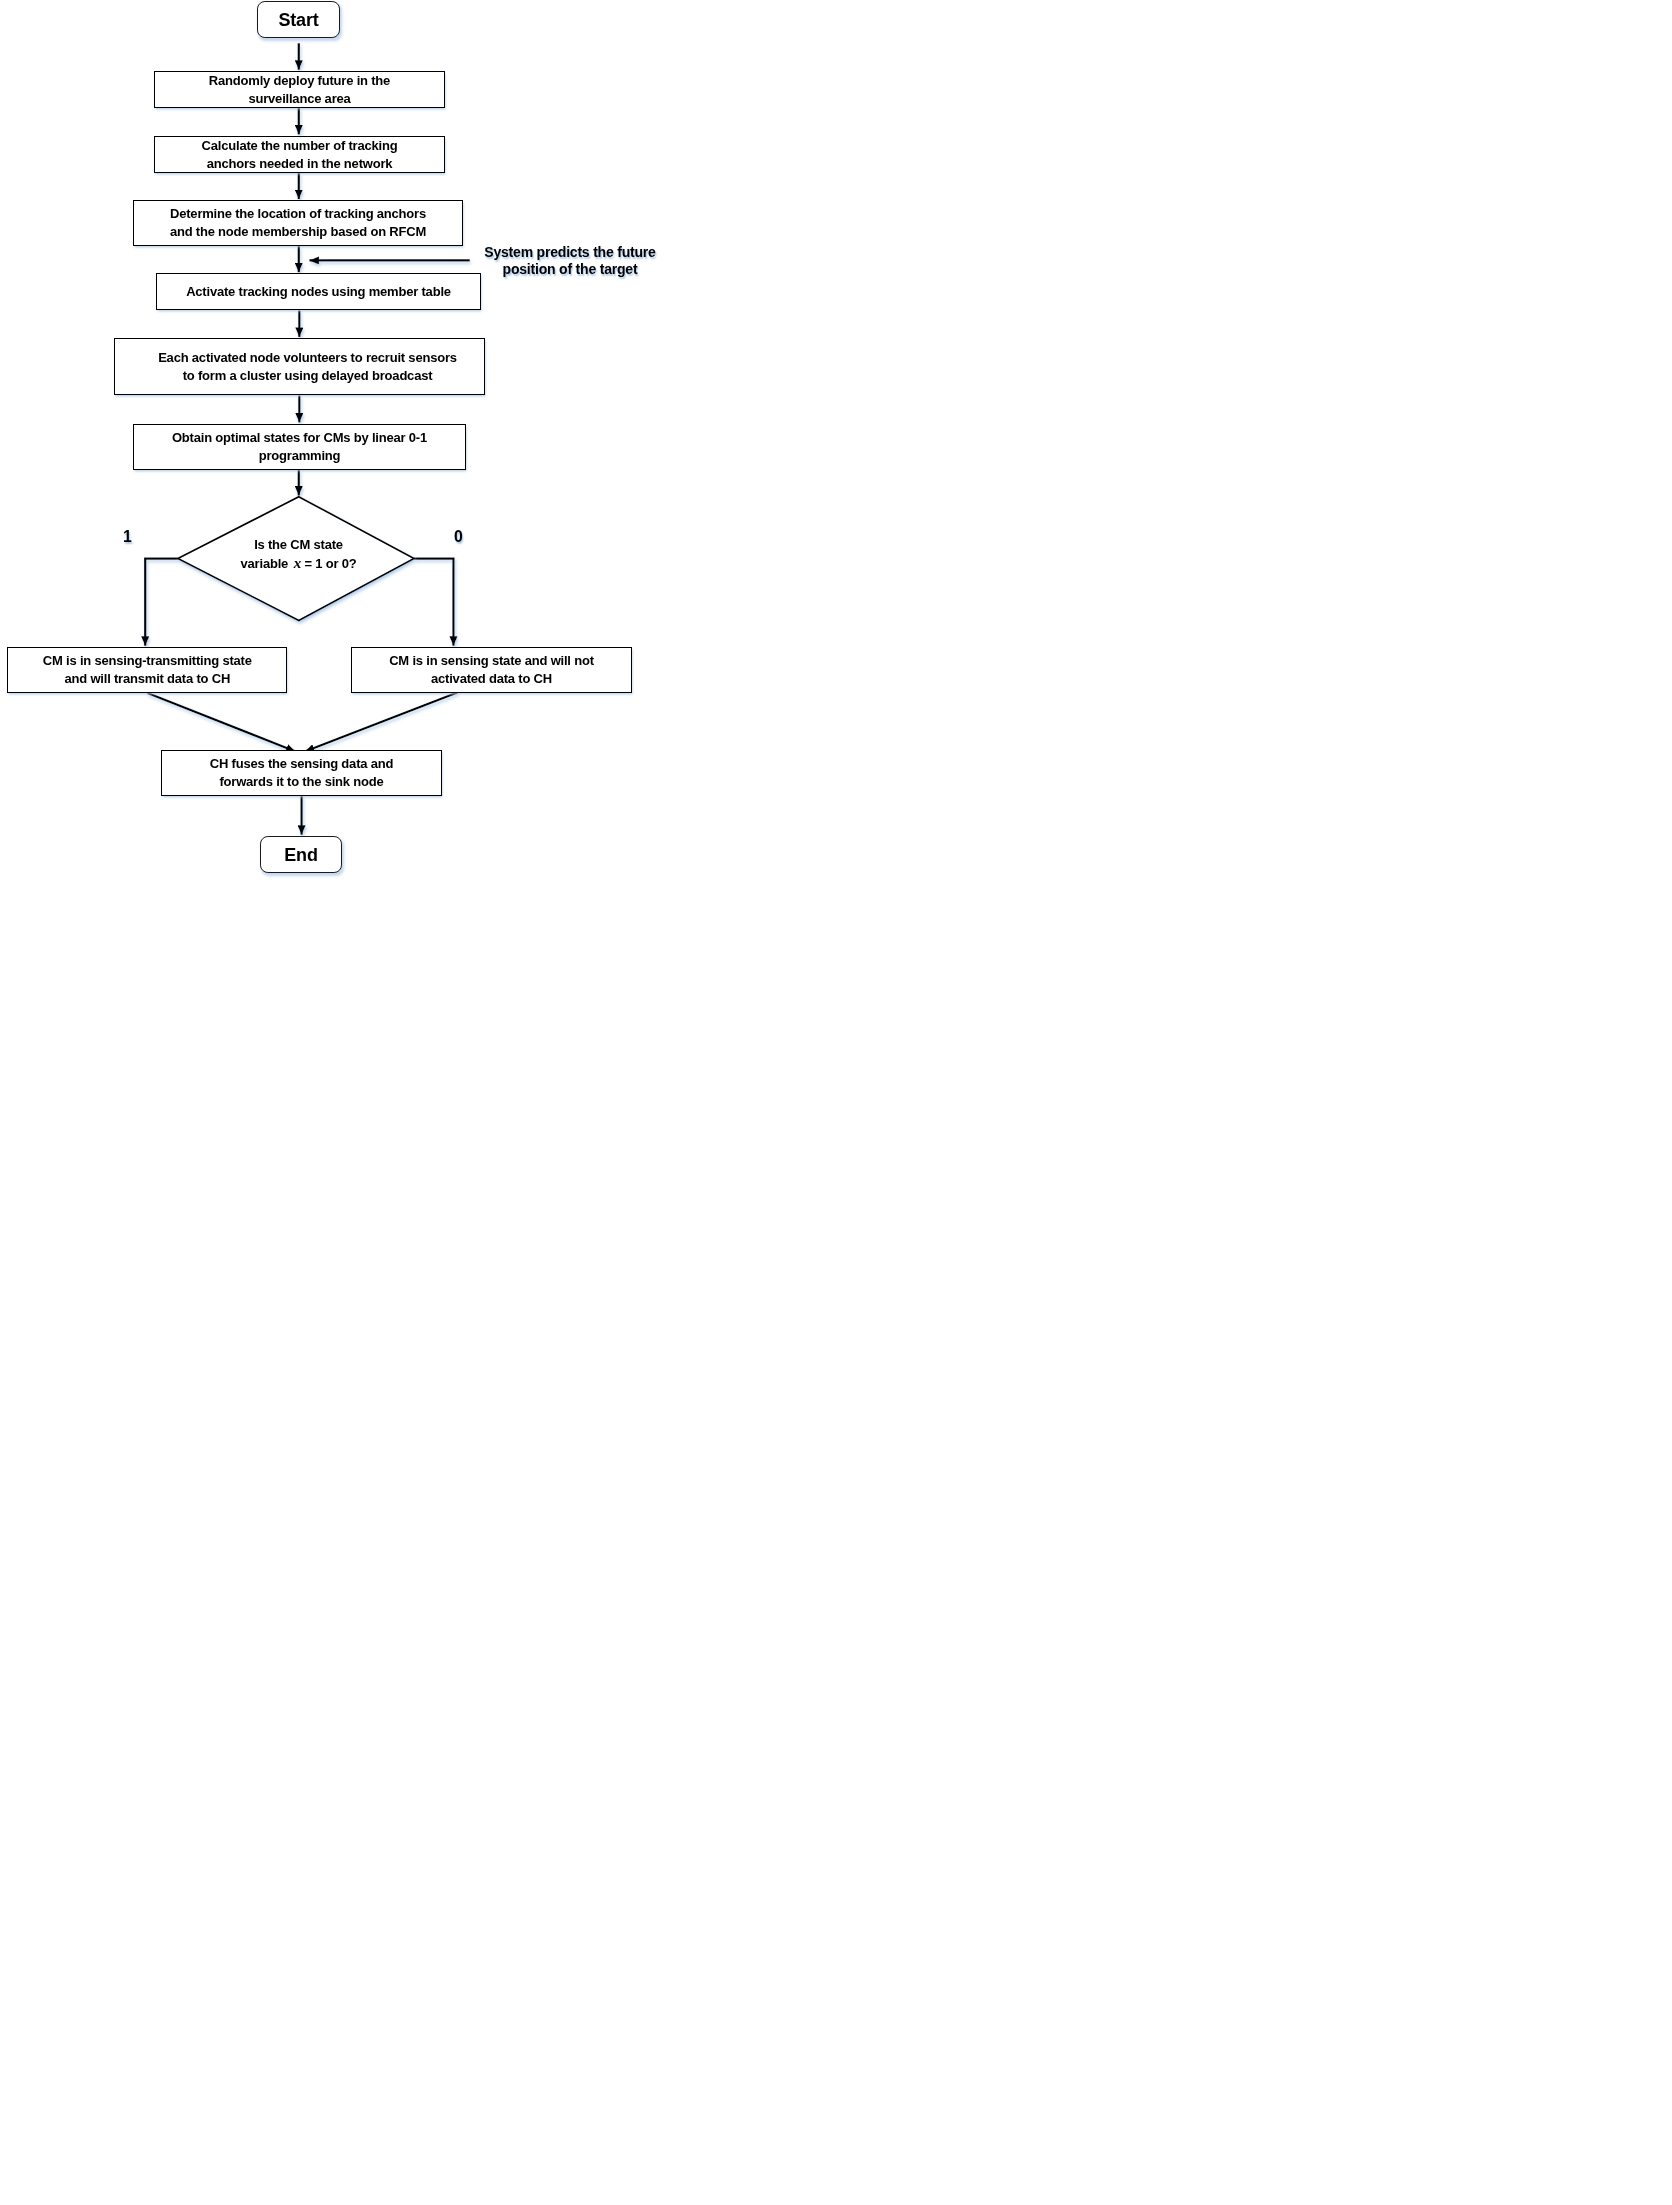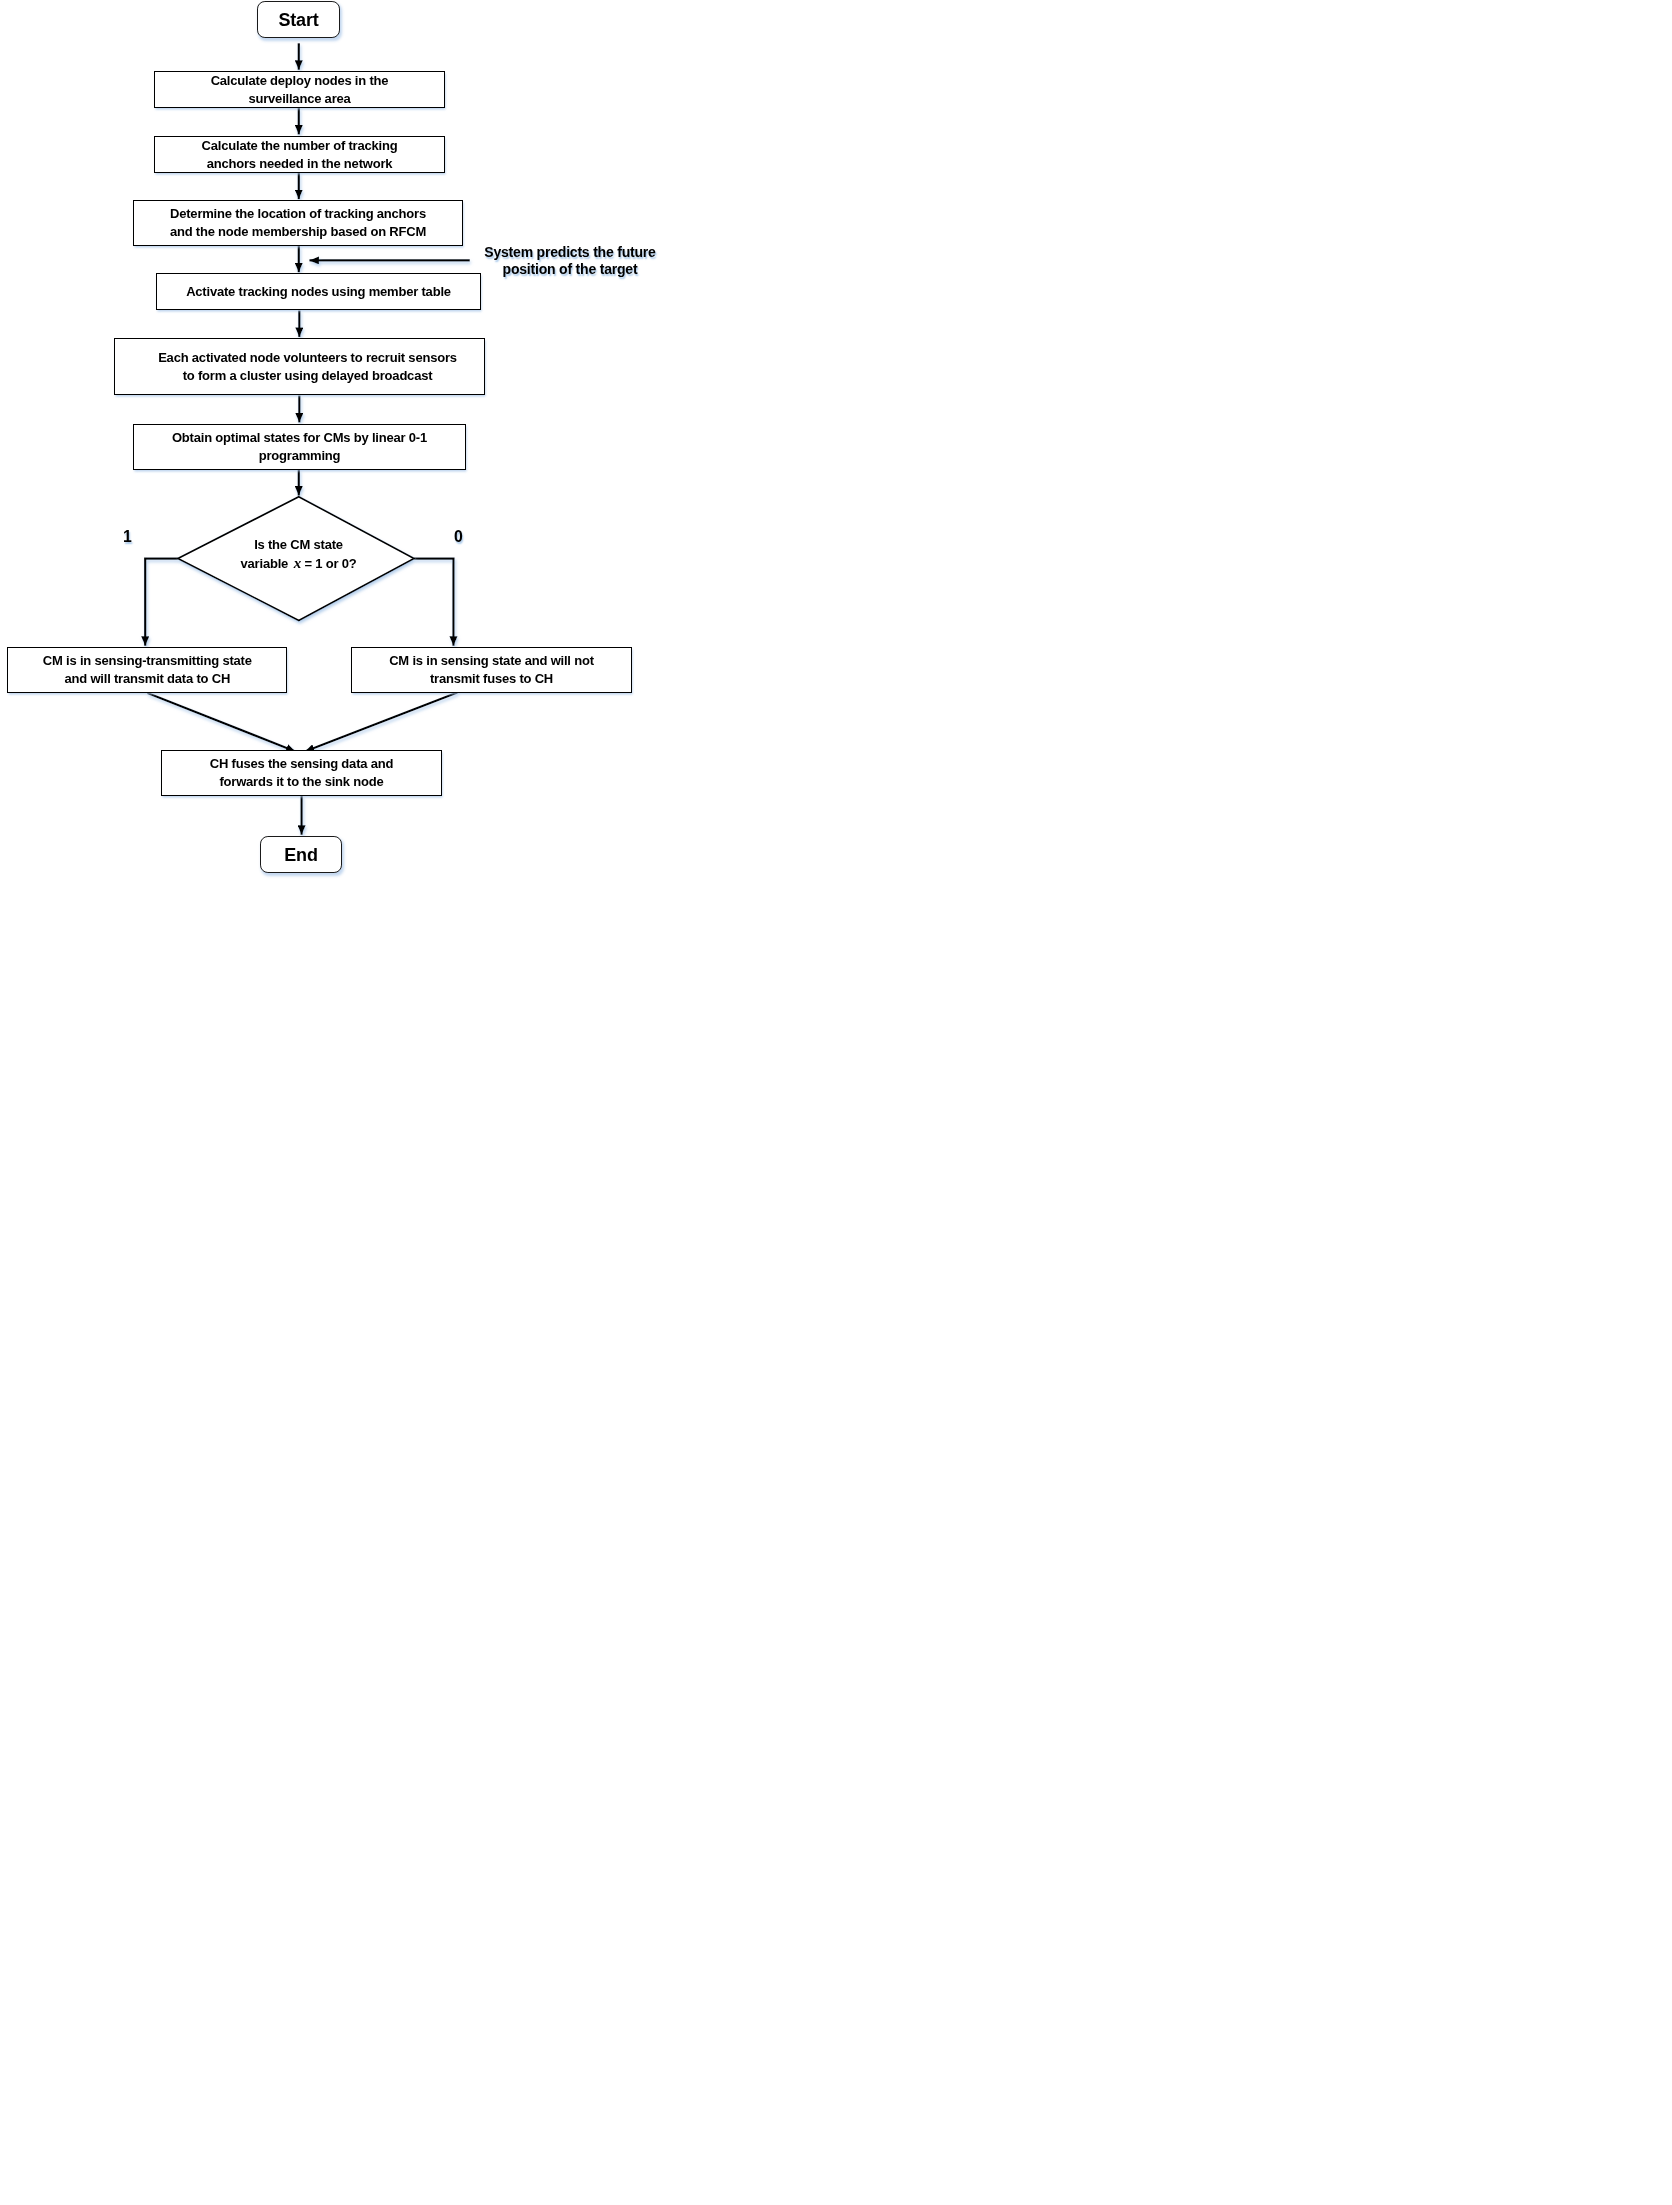--- a/index.html
+++ b/index.html
@@ -101,21 +101,21 @@
     </g>
 
     <polygon points="531,883 736,993 531,1103 316,993" fill="#ffffff" stroke="#000" stroke-width="3" filter="url(#blueShadow)"></polygon>
   </svg>
 
   <div class="node terminal" id="node-start">
     <span>Start</span>
   </div>
 
   <div class="node" id="node-deploy">
-    <span>Calculate deploy nodes in the</span>
+    <span>Randomly deploy future in the</span>
     <span>surveillance area</span>
   </div>
 
   <div class="node" id="node-calc">
     <span>Calculate the number of tracking</span>
     <span>anchors needed in the network</span>
   </div>
 
   <div class="node" id="node-determine">
     <span>Determine the location of tracking anchors</span>
@@ -144,21 +144,21 @@
   <div class="branch-label" id="label-one">1</div>
   <div class="branch-label" id="label-zero">0</div>
 
   <div class="node" id="node-transmit">
     <span>CM is in sensing-transmitting state</span>
     <span>and will transmit data to CH</span>
   </div>
 
   <div class="node" id="node-notransmit">
     <span>CM is in sensing state and will not</span>
-    <span>transmit fuses to CH</span>
+    <span>activated data to CH</span>
   </div>
 
   <div class="node" id="node-fuse">
     <span>CH fuses the sensing data and</span>
     <span>forwards it to the sink node</span>
   </div>
 
   <div class="node terminal" id="node-end">
     <span>End</span>
   </div>

